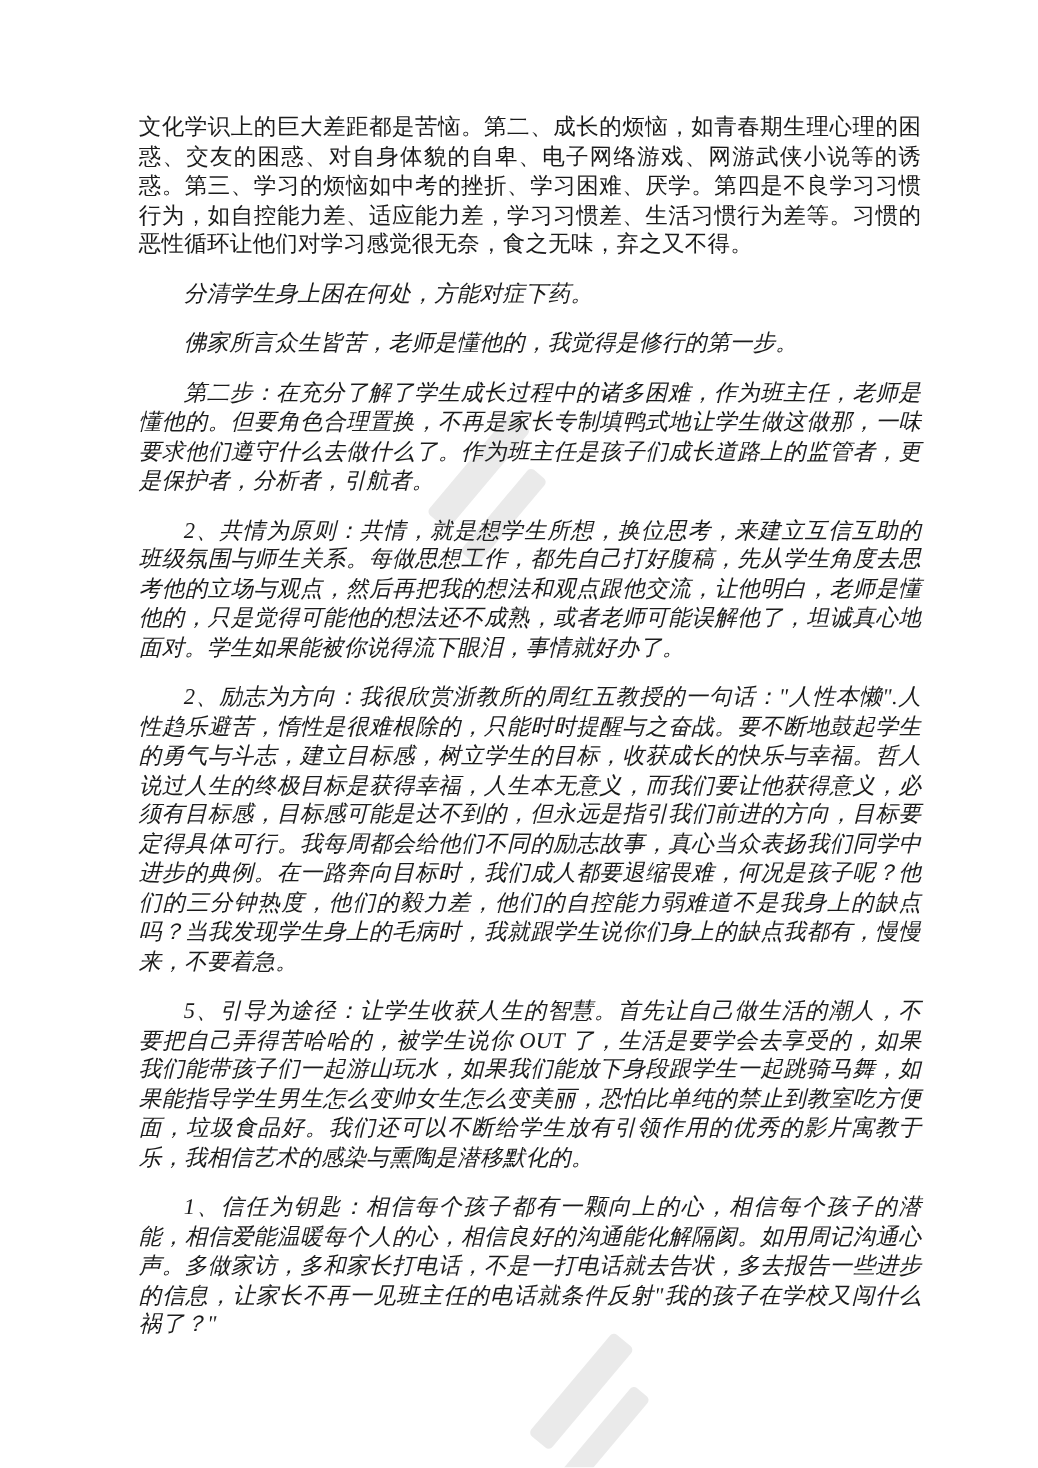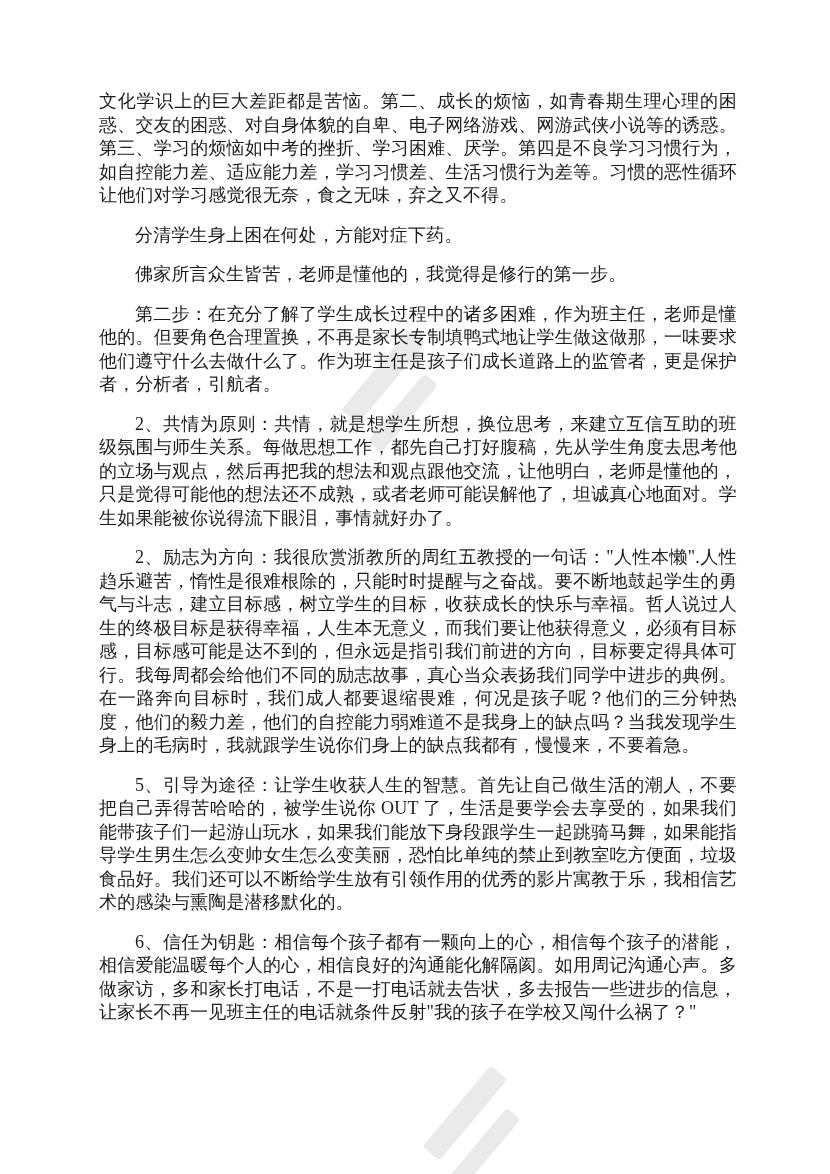--- a/index.html
+++ b/index.html
@@ -16,29 +16,30 @@
     font-family: "Liberation Serif", "DejaVu Serif", serif;
     color: #1b1b1b;
   }
   .content {
     position: absolute;
     left: 95px;
     top: 90px;
     width: 642px;
   }
   p.para {
-    margin: 0 0 16px 4px;
+    margin: 0 0 16px 16px;
     font-size: 18px;
     line-height: 23.5px;
     text-align: justify;
     letter-spacing: 0.2px;
     word-break: break-all;
   }
   p.para.indent {
     text-indent: 2em;
+    font-style: italic;
   }
   
   .watermark {
     position: absolute;
     opacity: 0.5;
     pointer-events: none;
   }
   .watermark .stroke {
     position: absolute;
     background: #d6d6d6;
@@ -68,16 +69,16 @@
   </div>
 
   <div class="content">
     <p class="para">文化学识上的巨大差距都是苦恼。第二、成长的烦恼，如青春期生理心理的困惑、交友的困惑、对自身体貌的自卑、电子网络游戏、网游武侠小说等的诱惑。第三、学习的烦恼如中考的挫折、学习困难、厌学。第四是不良学习习惯行为，如自控能力差、适应能力差，学习习惯差、生活习惯行为差等。习惯的恶性循环让他们对学习感觉很无奈，食之无味，弃之又不得。</p>
     <p class="para indent">分清学生身上困在何处，方能对症下药。</p>
     <p class="para indent">佛家所言众生皆苦，老师是懂他的，我觉得是修行的第一步。</p>
     <p class="para indent">第二步：在充分了解了学生成长过程中的诸多困难，作为班主任，老师是懂他的。但要角色合理置换，不再是家长专制填鸭式地让学生做这做那，一味要求他们遵守什么去做什么了。作为班主任是孩子们成长道路上的监管者，更是保护者，分析者，引航者。</p>
     <p class="para indent">2、共情为原则：共情，就是想学生所想，换位思考，来建立互信互助的班级氛围与师生关系。每做思想工作，都先自己打好腹稿，先从学生角度去思考他的立场与观点，然后再把我的想法和观点跟他交流，让他明白，老师是懂他的，只是觉得可能他的想法还不成熟，或者老师可能误解他了，坦诚真心地面对。学生如果能被你说得流下眼泪，事情就好办了。</p>
     <p class="para indent">2、励志为方向：我很欣赏浙教所的周红五教授的一句话："人性本懒".人性趋乐避苦，惰性是很难根除的，只能时时提醒与之奋战。要不断地鼓起学生的勇气与斗志，建立目标感，树立学生的目标，收获成长的快乐与幸福。哲人说过人生的终极目标是获得幸福，人生本无意义，而我们要让他获得意义，必须有目标感，目标感可能是达不到的，但永远是指引我们前进的方向，目标要定得具体可行。我每周都会给他们不同的励志故事，真心当众表扬我们同学中进步的典例。在一路奔向目标时，我们成人都要退缩畏难，何况是孩子呢？他们的三分钟热度，他们的毅力差，他们的自控能力弱难道不是我身上的缺点吗？当我发现学生身上的毛病时，我就跟学生说你们身上的缺点我都有，慢慢来，不要着急。</p>
     <p class="para indent">5、引导为途径：让学生收获人生的智慧。首先让自己做生活的潮人，不要把自己弄得苦哈哈的，被学生说你 OUT 了，生活是要学会去享受的，如果我们能带孩子们一起游山玩水，如果我们能放下身段跟学生一起跳骑马舞，如果能指导学生男生怎么变帅女生怎么变美丽，恐怕比单纯的禁止到教室吃方便面，垃圾食品好。我们还可以不断给学生放有引领作用的优秀的影片寓教于乐，我相信艺术的感染与熏陶是潜移默化的。</p>
-    <p class="para indent">6、信任为钥匙：相信每个孩子都有一颗向上的心，相信每个孩子的潜能，相信爱能温暖每个人的心，相信良好的沟通能化解隔阂。如用周记沟通心声。多做家访，多和家长打电话，不是一打电话就去告状，多去报告一些进步的信息，让家长不再一见班主任的电话就条件反射"我的孩子在学校又闯什么祸了？"</p>
+    <p class="para indent">1、信任为钥匙：相信每个孩子都有一颗向上的心，相信每个孩子的潜能，相信爱能温暖每个人的心，相信良好的沟通能化解隔阂。如用周记沟通心声。多做家访，多和家长打电话，不是一打电话就去告状，多去报告一些进步的信息，让家长不再一见班主任的电话就条件反射"我的孩子在学校又闯什么祸了？"</p>
   </div>
 
 </div>
 
 </body></html>

